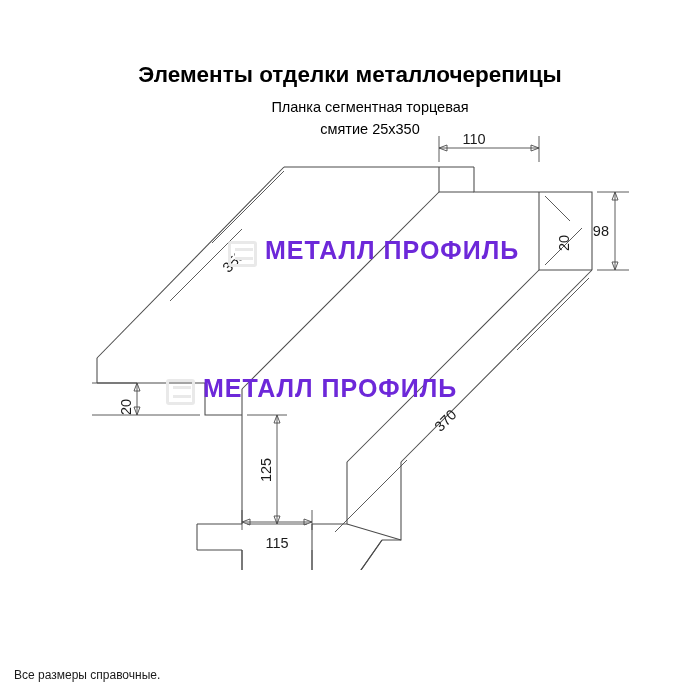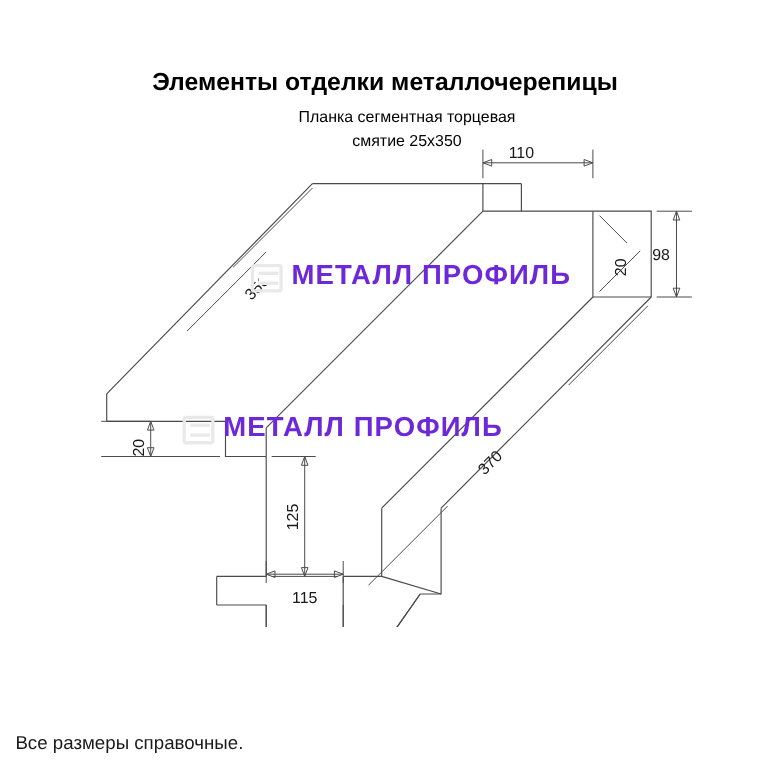--- a/index.html
+++ b/index.html
@@ -50,21 +50,21 @@
     top: 130px;
     left: 0;
     width: 700px;
     height: 440px;
     padding-left: 37px;
   }
   .footnotes {
     position: absolute;
     left: 14px;
     bottom: 16px;
-    font-size: 17px;
+    font-size: 12px;
     line-height: 17px;
     color: #1a1a1a;
   }
   .footnotes div {
     white-space: nowrap;
   }
   .wm {
     position: absolute;
     font-family: "Liberation Sans", sans-serif;
     font-weight: bold;

